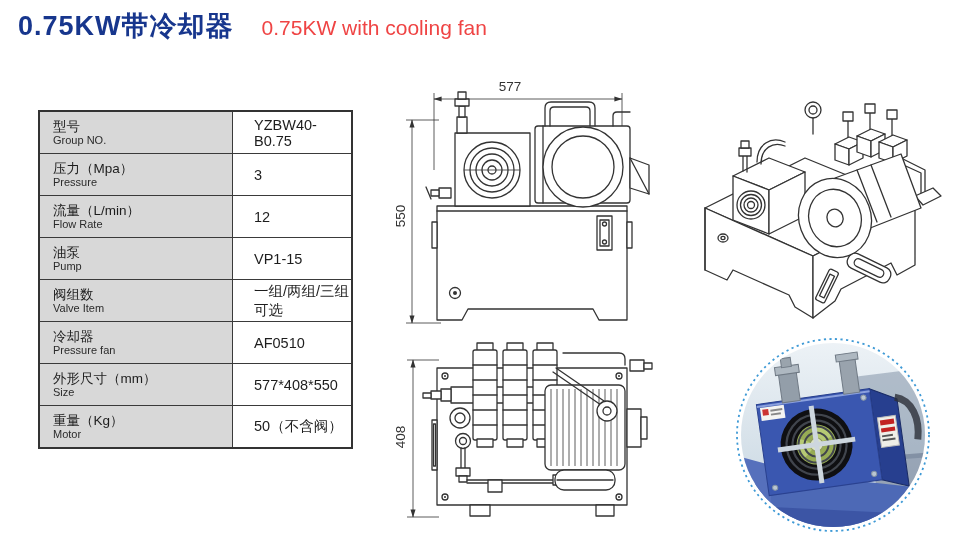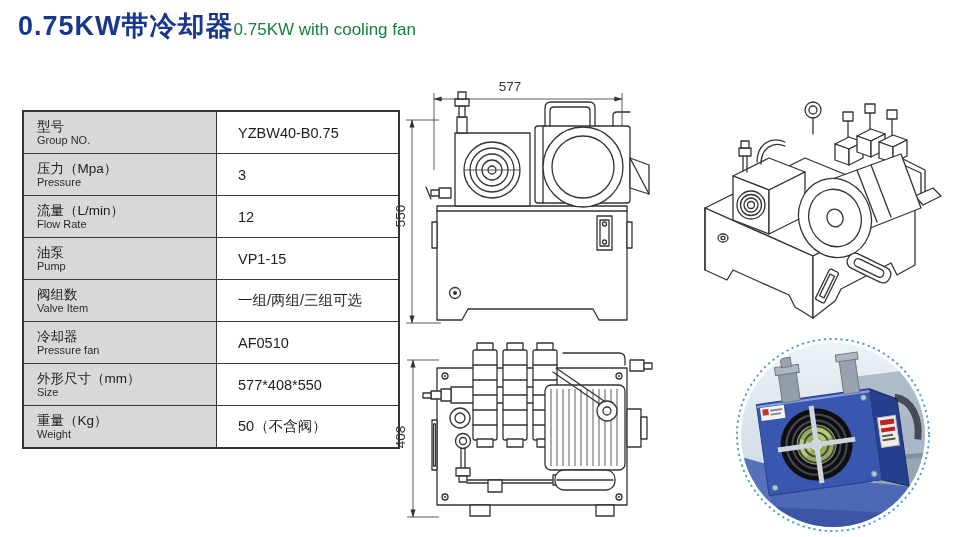--- a/index.html
+++ b/index.html
@@ -1,27 +1,27 @@
 <!DOCTYPE html>
 <html><head>
 <meta charset="utf-8">
 <style>
   html,body{margin:0;padding:0;}
   body{
     width:960px;height:537px;position:relative;overflow:hidden;background:#ffffff;
     font-family:"Liberation Sans","DejaVu Sans",sans-serif;color:#222;
   }
   
-  .header{position:absolute;left:18px;top:8px;display:flex;align-items:baseline;}
+  .header{position:absolute;left:18px;top:8px;display:flex;align-items:baseline;gap:28px;}
   .title-zh{font-size:27px;font-weight:bold;color:#17368d;letter-spacing:1px;}
-  .title-en{font-size:17px;color:#15803d;text-align:right;}
+  .title-en{font-size:21px;color:#ef4444;text-align:right;}
   
   .spec-table{
-    position:absolute;left:22px;top:110px;border-collapse:collapse;
-    border:2px solid #333;table-layout:fixed;width:378px;
+    position:absolute;left:38px;top:110px;border-collapse:collapse;
+    border:2px solid #333;table-layout:fixed;width:315px;
   }
   .spec-table td{border:1.5px solid #3a3a3a;height:41px;vertical-align:middle;padding:0;}
   .spec-table td.lbl{background:#d8d8d8;width:179px;padding-left:13px;}
   .spec-table td.val{background:#ffffff;padding-left:21px;font-size:14.5px;color:#1d1d1d;}
   .lbl .zh{font-size:13.5px;color:#1d1d1d;line-height:15px;}
   .lbl .en{font-size:11px;color:#2b2b2b;line-height:13px;}
   
   .drawing{position:absolute;}
   svg{display:block;}
   .ln{stroke:#333;stroke-width:1.3;fill:none;stroke-linejoin:round;stroke-linecap:round;}
@@ -84,21 +84,21 @@
     <tr>
       <td class="lbl">
           <div class="zh">外形尺寸（mm）</div>
           <div class="en">Size</div>
         </td>
       <td class="val">577*408*550</td>
     </tr>
     <tr>
       <td class="lbl">
           <div class="zh">重量（Kg）</div>
-          <div class="en">Weight</div>
+          <div class="en">Motor</div>
         </td>
       <td class="val">50（不含阀）</td>
     </tr>
   </tbody>
 </table>
 
 <div class="drawing" style="left:393px;top:70px;width:262px;height:262px;">
 <svg width="262" height="262" viewBox="0 0 262 262">
   <defs>
     <marker id="fv-ah" markerWidth="11" markerHeight="8" refX="9.5" refY="4" orient="auto-start-reverse">

